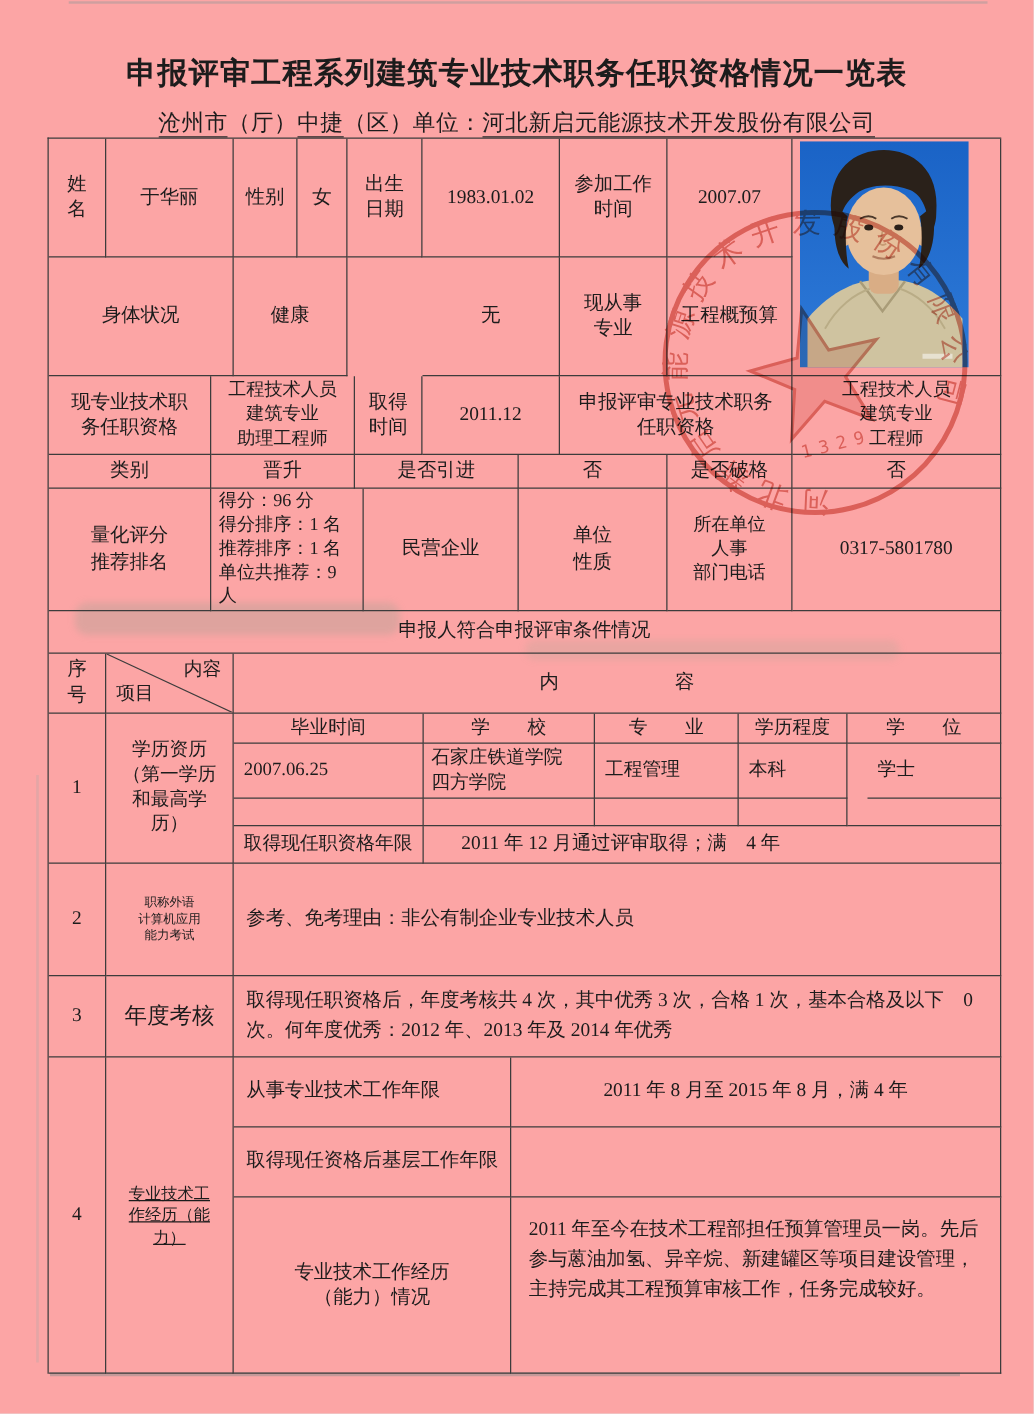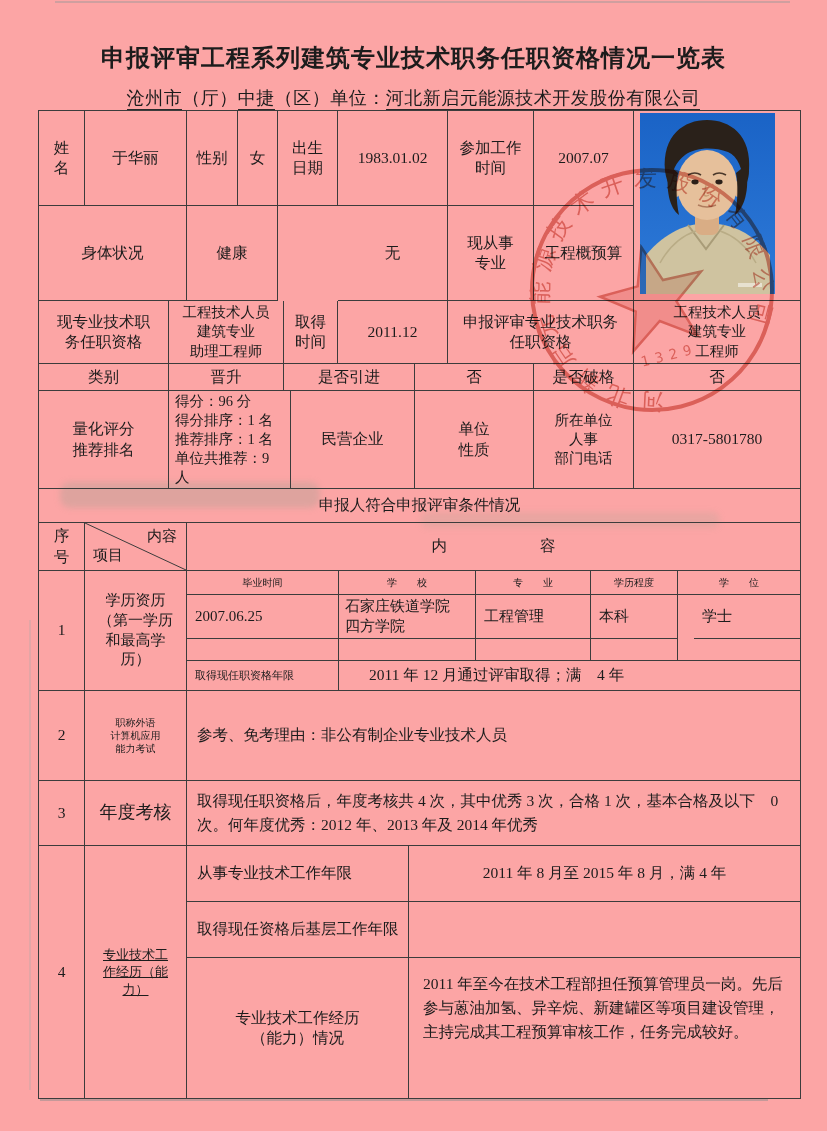--- a/index.html
+++ b/index.html
@@ -174,21 +174,21 @@
       <div class="c" style="white-space:pre;">内　　　　　　容</div>
     </div>
 
     <div class="band" style="grid-template-columns:46px 102px 614px;">
       <div class="c">1</div>
       <div class="c pre" style="font-size:15px;">学历资历
 （第一学历
 和最高学
 历）</div>
       <div class="nest">
-        <div class="sub" style="grid-template-columns:152px 137px 115px 87px 123px;grid-template-rows:24px;font-size:10px;">
+        <div class="sub" style="grid-template-columns:152px 137px 115px 87px 123px;grid-template-rows:24px;font-size:15px;">
           <div class="c" style="white-space:pre;">毕业时间</div>
           <div class="c" style="white-space:pre;">学　　校</div>
           <div class="c" style="white-space:pre;">专　　业</div>
           <div class="c" style="white-space:pre;">学历程度</div>
           <div class="c" style="white-space:pre;">学　　位</div>
         </div>
         <div class="sub" style="grid-template-columns:152px 137px 115px 87px 123px;grid-template-rows:44px;font-size:15px;">
           <div class="c l" style="padding-left:8px;">2007.06.25</div>
           <div class="c l pre" style="padding-left:6px;">石家庄铁道学院
 四方学院</div>
@@ -197,21 +197,21 @@
           <div class="c l" style="padding-left:8px;margin-left:16px;">学士</div>
         </div>
         <div class="sub" style="grid-template-columns:152px 137px 115px 87px 123px;grid-template-rows:22px;">
           <div class="c"></div>
           <div class="c"></div>
           <div class="c"></div>
           <div class="c"></div>
           <div class="c"></div>
         </div>
         <div class="sub" style="grid-template-columns:152px 462px;grid-template-rows:30px;">
-          <div class="c l" style="padding-left:8px;white-space:nowrap;font-size:11px;">取得现任职资格年限</div>
+          <div class="c l" style="padding-left:8px;white-space:nowrap;font-size:15px;">取得现任职资格年限</div>
           <div class="c l" style="padding-left:30px;">2011 年 12 月通过评审取得；满　4 年</div>
         </div>
       </div>
     </div>
 
     <div class="band" style="grid-template-columns:46px 102px 614px;grid-template-rows:90px;">
       <div class="c">2</div>
       <div class="c pre" style="font-size:10px;">职称外语
 计算机应用
 能力考试</div>

